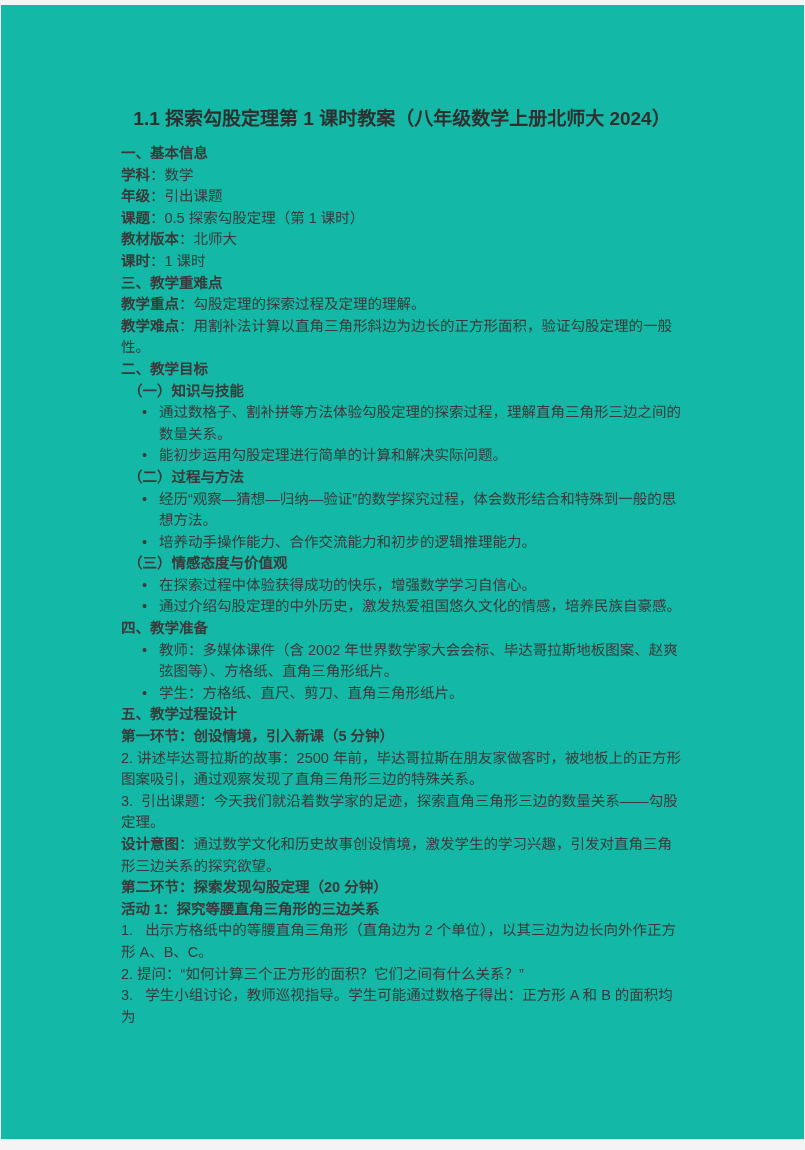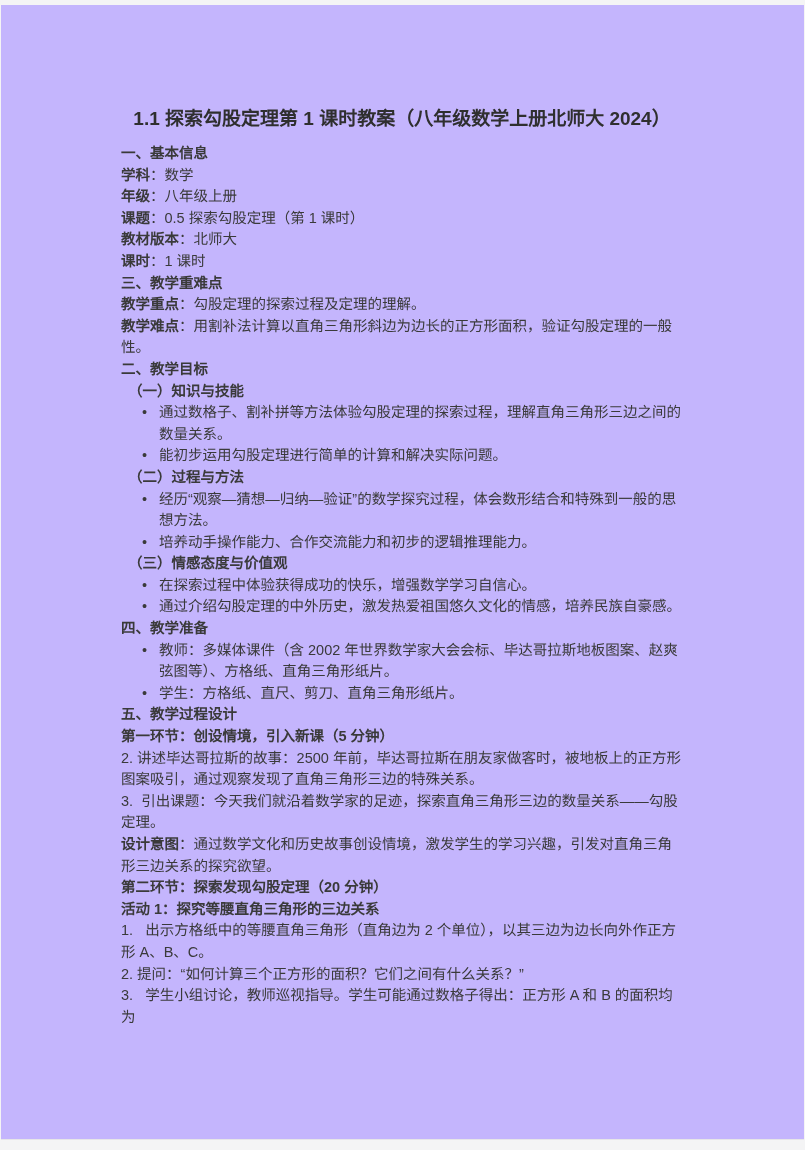--- a/index.html
+++ b/index.html
@@ -11,21 +11,21 @@
   .screen {
     position: relative;
     width: 805px;
     height: 1150px;
     background: #f4f4f5;
     overflow: hidden;
   }
   .paper {
     position: absolute;
     top: 5px; bottom: 10px; left: 1px; right: 1px;
-    background: #c4b5fd;
+    background: #14b8a6;
     border-bottom: 1px solid #e6e6e8;
     overflow: hidden;
   }
   .content {
     padding: 99px 121px 0 120px;
     color: #3a3a3a;
     font-size: 14.5px;
     line-height: 21.6px;
   }
   .title {
@@ -59,21 +59,21 @@
 
 <div class="screen">
   <div class="paper">
     <div class="content">
 
       <h1 class="title">1.1 探索勾股定理第 1 课时教案（八年级数学上册北师大 2024）</h1>
 
       <div>
         <p class="h2">一、基本信息</p>
         <p><b class="lbl">学科</b><span>：</span><span>数学</span></p>
-        <p><b class="lbl">年级</b><span>：</span><span>八年级上册</span></p>
+        <p><b class="lbl">年级</b><span>：</span><span>引出课题</span></p>
         <p><b class="lbl">课题</b><span>：</span><span>0.5 探索勾股定理（第 1 课时）</span></p>
         <p><b class="lbl">教材版本</b><span>：</span><span>北师大</span></p>
         <p><b class="lbl">课时</b><span>：</span><span>1 课时</span></p>
       </div>
 
       <div>
         <p class="h2">三、教学重难点</p>
         <p><b class="lbl">教学重点</b><span>：</span><span>勾股定理的探索过程及定理的理解。</span></p>
         <p><b class="lbl">教学难点</b><span>：</span><span>用割补法计算以直角三角形斜边为边长的正方形面积，验证勾股定理的一般性。</span></p>
       </div>

